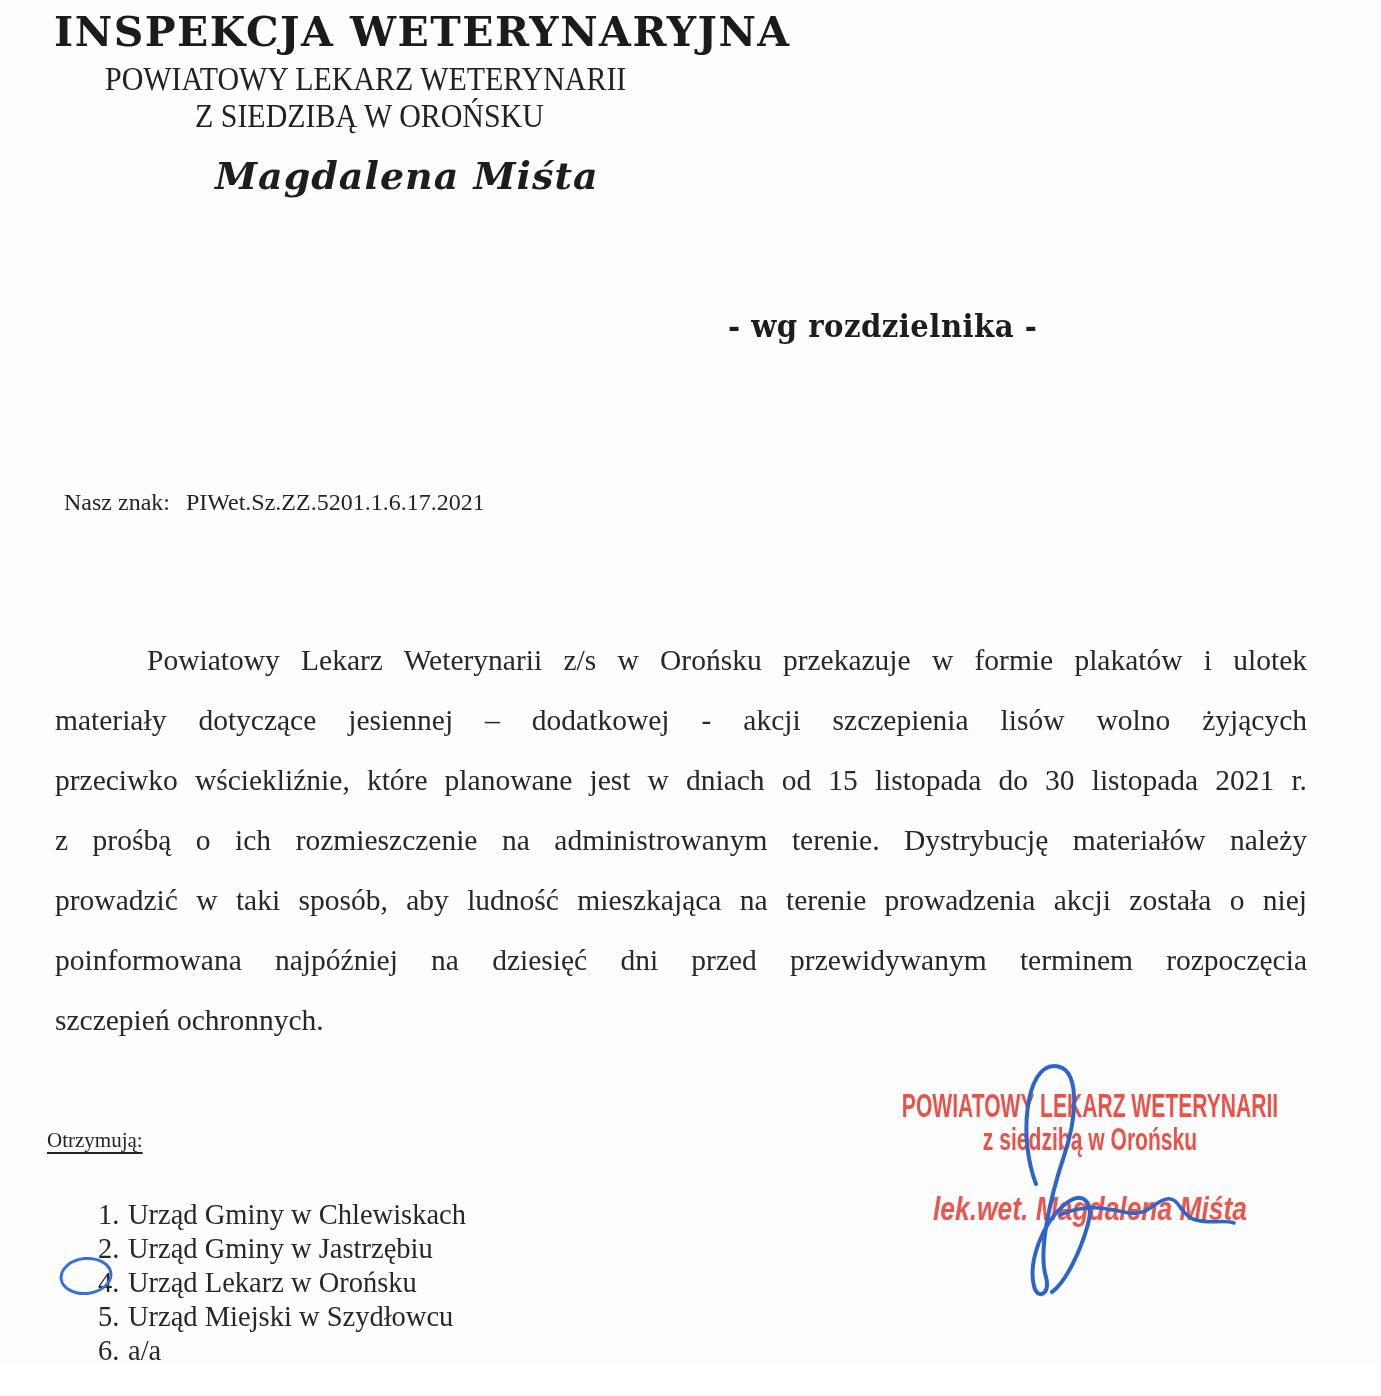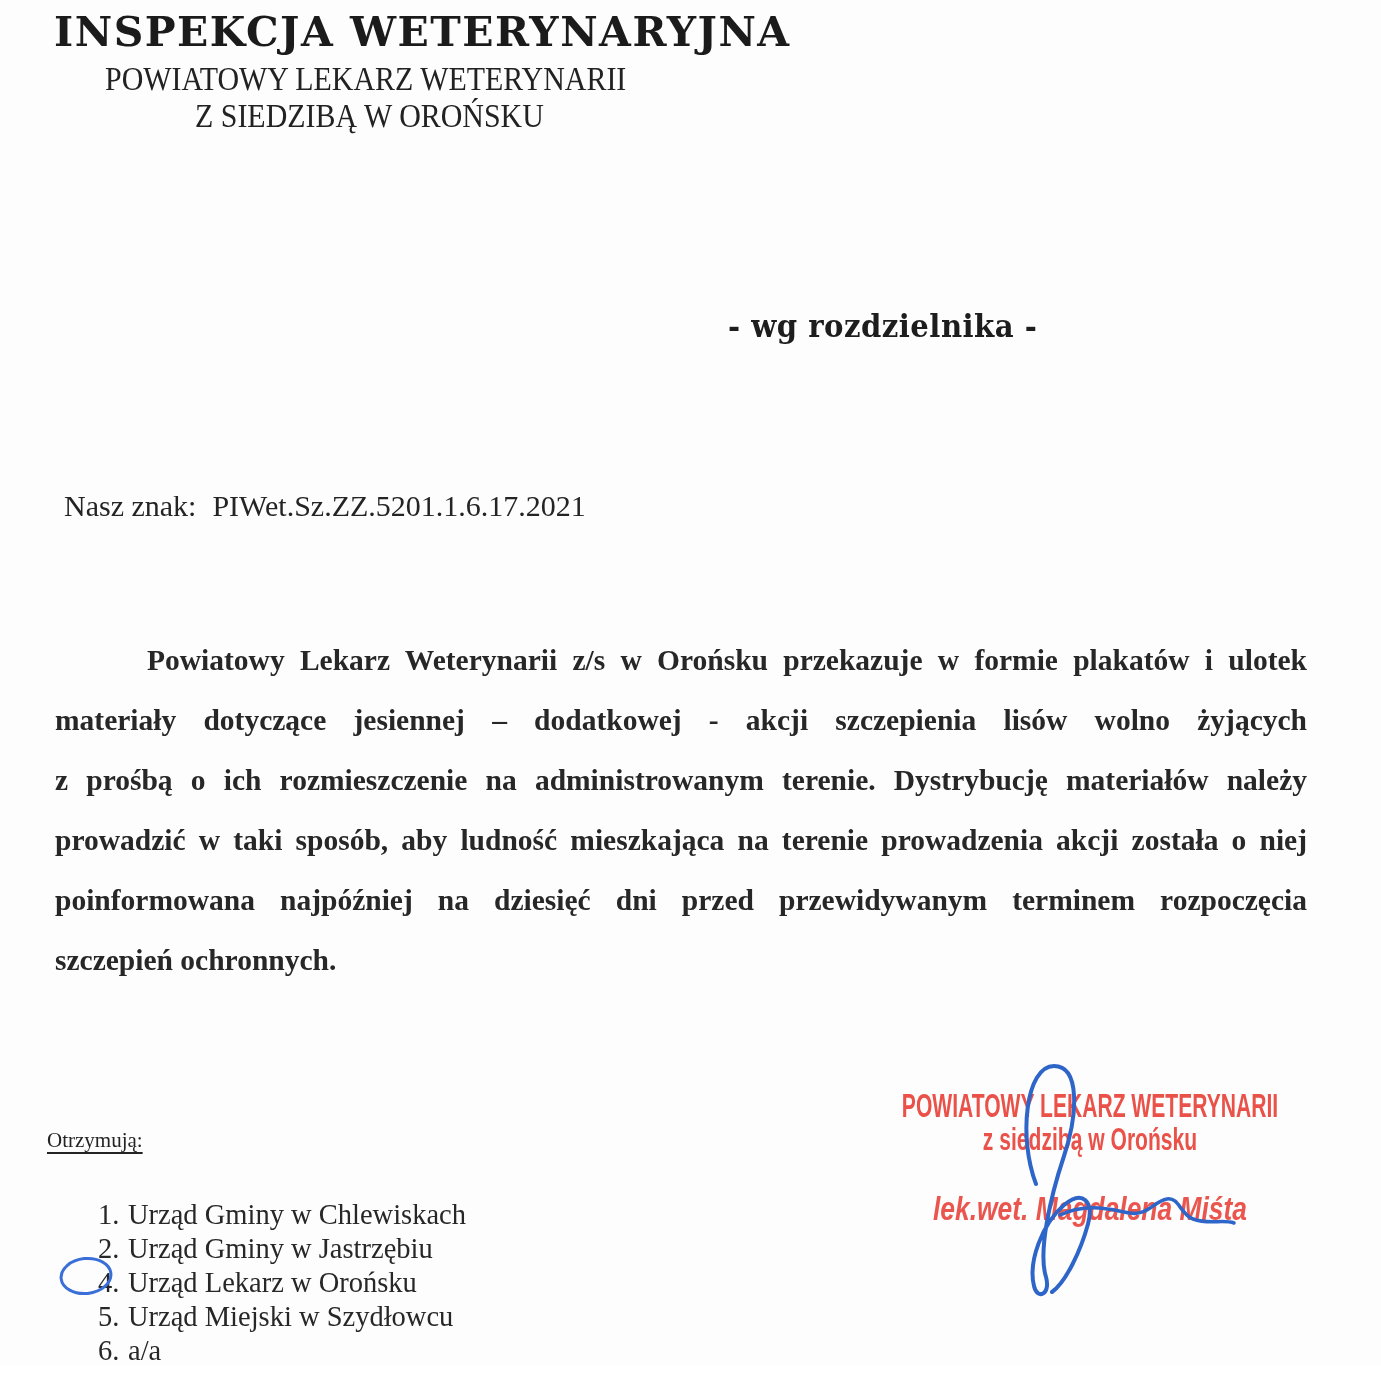--- a/index.html
+++ b/index.html
@@ -16,30 +16,29 @@
   .sub1{left:105px;top:60px;font-size:34px;color:#222;transform:scaleX(0.88);transform-origin:left center;}
   .sub2{left:195px;top:97px;font-size:34px;color:#222;transform:scaleX(0.88);transform-origin:left center;}
   .offname{
     left:215px;top:153px;font-family:"DejaVu Serif", serif;font-weight:bold;font-style:italic;
     font-size:38px;letter-spacing:1px;color:#1d1d1d;
   }
   .wg{
     left:728px;top:308px;font-family:"DejaVu Serif", serif;font-weight:bold;font-size:31px;
     color:#1d1d1d;transform:scaleX(0.94);transform-origin:left center;letter-spacing:0.5px;
   }
-  .ref{left:64px;top:489px;font-size:30px;color:#242424;}
+  .ref{left:64px;top:489px;font-size:24px;color:#242424;}
   .ref .ref-value{margin-left:16px;}
   
   .bodytext{
     position:absolute;left:55px;top:630px;width:1252px;font-size:29.5px;color:#272727;
   }
   .bline{
     height:60px;line-height:60px;text-align:justify;text-align-last:justify;
     white-space:normal;
-    font-weight:bold;
   }
   .bline.indent{padding-left:92px;}
   .bline.last{text-align:center;text-align-last:left;}
   
   .recip-heading{
     left:47px;top:1128px;font-size:21px;color:#242424;
     text-decoration:underline;text-underline-offset:5px;
   }
   .recip-list{position:absolute;left:80px;top:1198px;font-size:28.5px;color:#272727;}
   .recip-row{height:34px;line-height:34px;white-space:nowrap;margin-left:18px;}
@@ -60,30 +59,32 @@
   .signature-svg{position:absolute;left:990px;top:1052px;width:260px;height:250px;pointer-events:none;}
 </style>
 </head>
 <body>
 
 <div class="page">
 
   <div class="abs title">INSPEKCJA WETERYNARYJNA</div>
   <div class="abs sub1">POWIATOWY LEKARZ WETERYNARII</div>
   <div class="abs sub2">Z SIEDZIBĄ W OROŃSKU</div>
+  <div class="abs offname">Magdalena Miśta</div>
 
   <div class="abs wg">- wg rozdzielnika -</div>
 
   <div class="abs ref">
     <span class="ref-label">Nasz znak:</span><span class="ref-value">PIWet.Sz.ZZ.5201.1.6.17.2021</span>
   </div>
 
   <div class="bodytext">
     <div class="bline indent">Powiatowy Lekarz Weterynarii z/s w Orońsku przekazuje w formie plakatów i ulotek</div>
     <div class="bline">materiały dotyczące jesiennej – dodatkowej - akcji szczepienia lisów wolno żyjących</div>
+    <div class="bline">przeciwko wściekliźnie, które planowane jest w dniach od 15 listopada do 30 listopada 2021 r.</div>
     <div class="bline">z prośbą o ich rozmieszczenie na administrowanym terenie. Dystrybucję materiałów należy</div>
     <div class="bline">prowadzić w taki sposób, aby ludność mieszkająca na terenie prowadzenia akcji została o niej</div>
     <div class="bline">poinformowana najpóźniej na dziesięć dni przed przewidywanym terminem rozpoczęcia</div>
     <div class="bline last">szczepień ochronnych.</div>
   </div>
 
   <div class="abs recip-heading">Otrzymują:</div>
   <div class="recip-list">
     <div class="recip-row"><span class="rnum">1.</span><span>Urząd Gminy w Chlewiskach</span></div>
     <div class="recip-row"><span class="rnum">2.</span><span>Urząd Gminy w Jastrzębiu</span></div>

